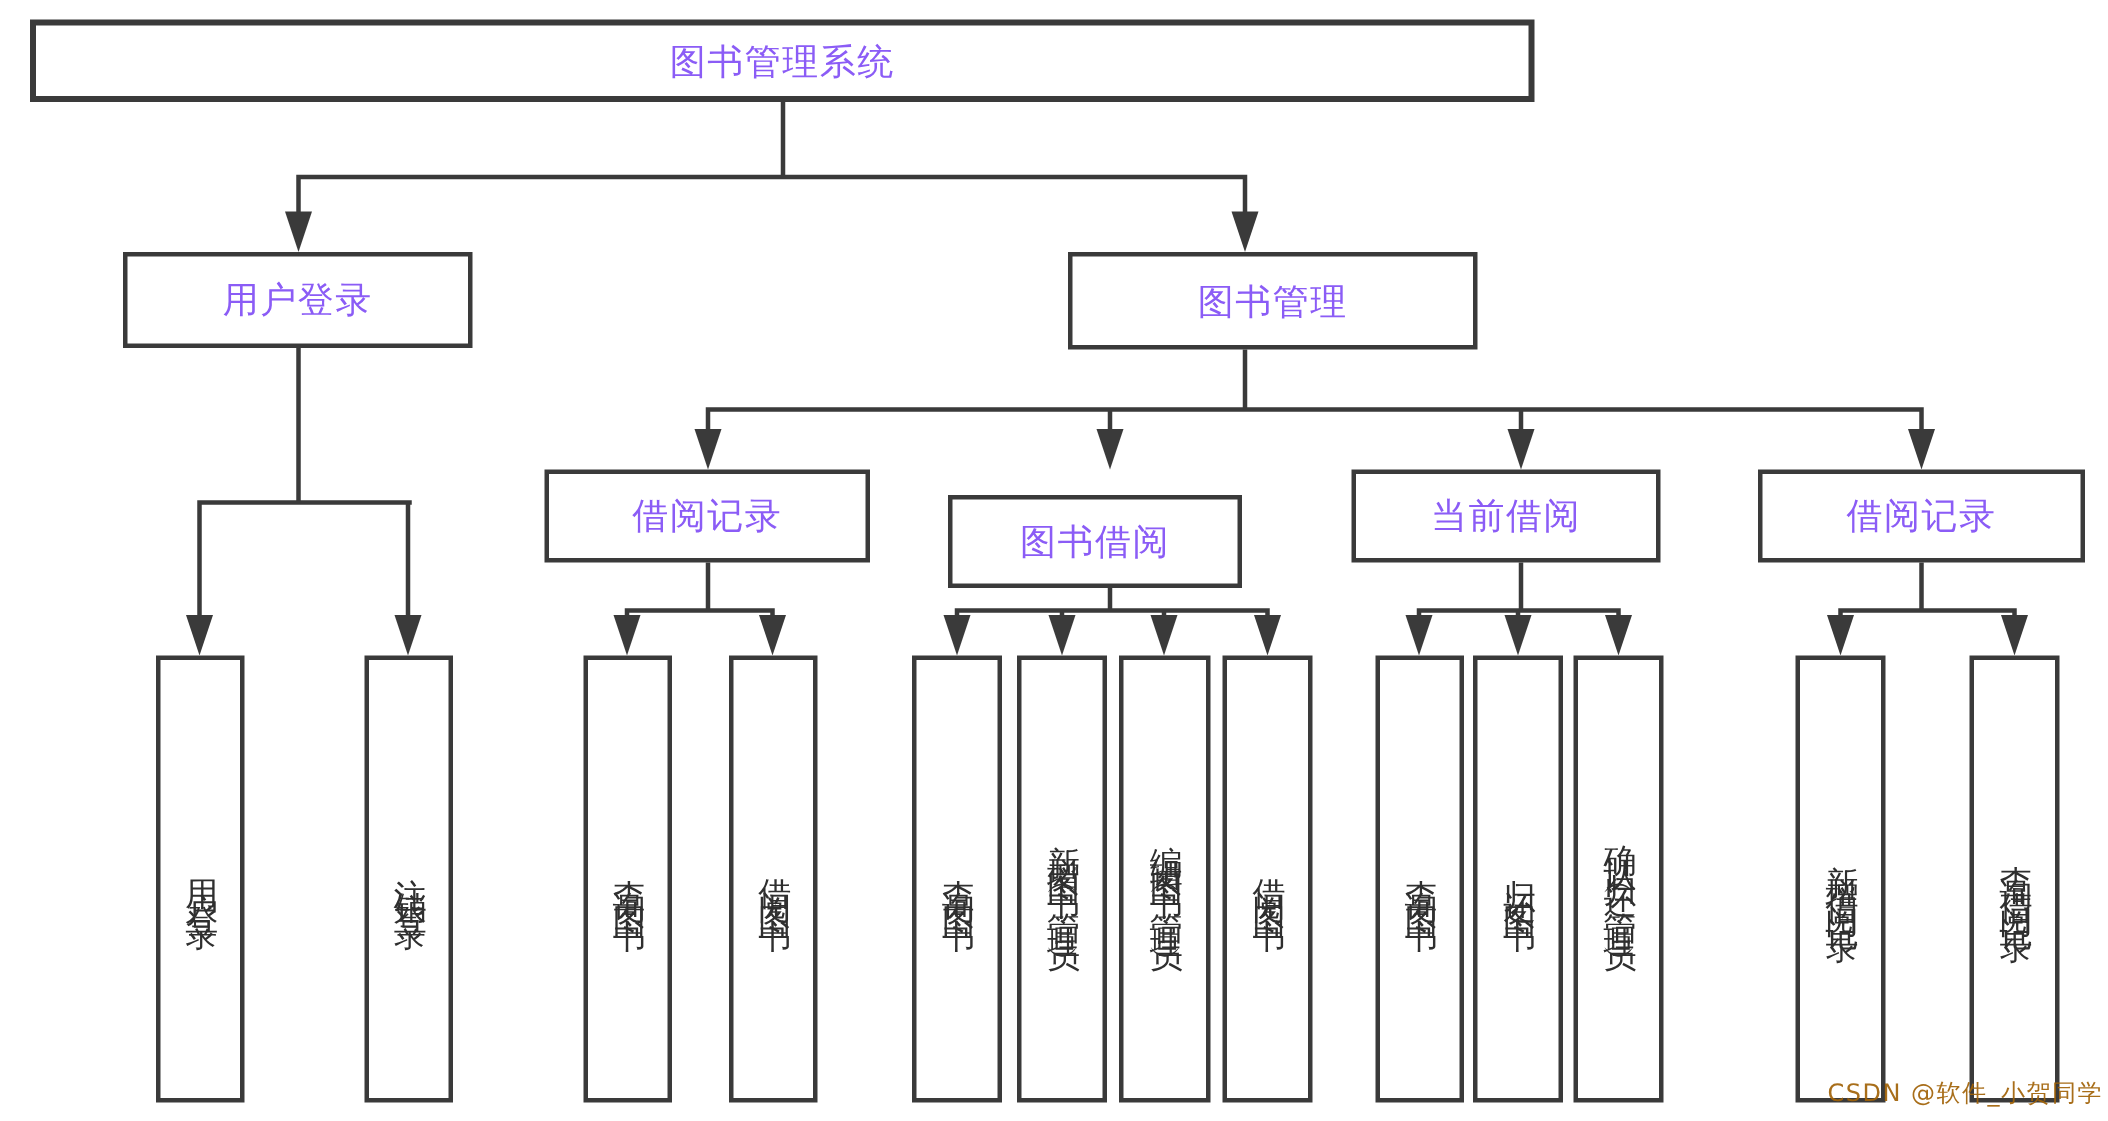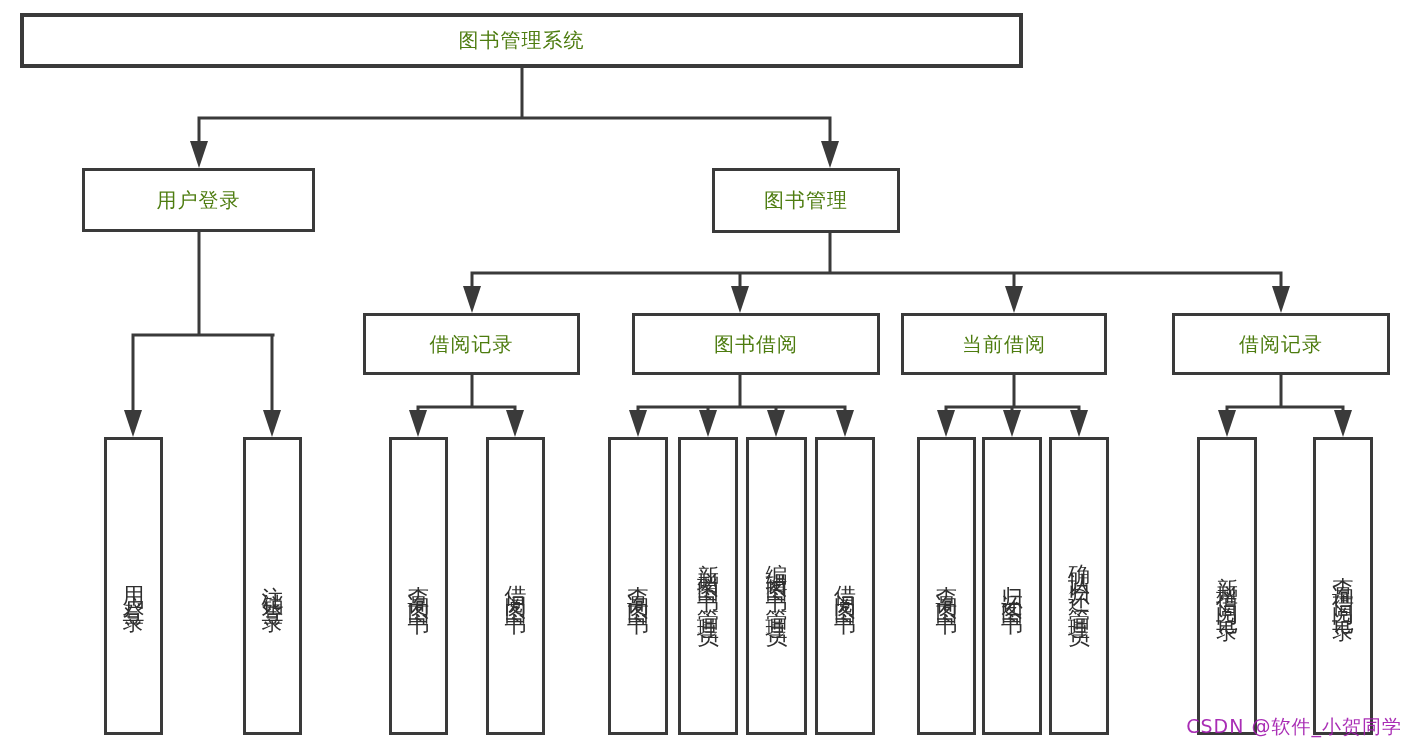--- a/index.html
+++ b/index.html
@@ -17,41 +17,41 @@
     background:#fff;
     border:3px solid #3a3a3a;
     display:flex;
     align-items:center;
     justify-content:center;
     z-index:2;
     color:#2f2f2f;
   }
   .box.root{border-width:4px;}
   .hlabel{
-    font-size:20px;
+    font-size:24px;
     letter-spacing:1px;
     white-space:nowrap;
-    color:#4d7c0f;
+    color:#8b5cf6;
   }
   .vtext{
     writing-mode:vertical-lr;
     text-orientation:mixed;
     font-size:22px;
     line-height:1;
     letter-spacing:9px;
     white-space:nowrap;
     color:#2f2f2f;
   }
   .watermark{
     position:absolute;
     right:3px;
     bottom:7px;
     z-index:5;
-    font-size:19px;
-    color:#a21caf;
+    font-size:16px;
+    color:#a16207;
     opacity:0.92;
     letter-spacing:1px;
     white-space:nowrap;
   }
 </style>
 </head>
 <body>
 
 <div class="canvas">
 
@@ -95,28 +95,28 @@
     </g>
   </svg>
 
   <div class="box root" style="left:20px;top:13px;width:1003px;height:55px">
     <span class="hlabel">图书管理系统</span>
   </div>
 
   <div class="box" style="left:82px;top:168px;width:233px;height:64px">
     <span class="hlabel">用户登录</span>
   </div>
-  <div class="box" style="left:712px;top:168px;width:188px;height:65px">
+  <div class="box" style="left:712px;top:168px;width:273px;height:65px">
     <span class="hlabel">图书管理</span>
   </div>
 
   <div class="box" style="left:363px;top:313px;width:217px;height:62px">
     <span class="hlabel">借阅记录</span>
   </div>
-  <div class="box" style="left:632px;top:313px;width:248px;height:62px">
+  <div class="box" style="left:632px;top:330px;width:196px;height:62px">
     <span class="hlabel">图书借阅</span>
   </div>
   <div class="box" style="left:901px;top:313px;width:206px;height:62px">
     <span class="hlabel">当前借阅</span>
   </div>
   <div class="box" style="left:1172px;top:313px;width:218px;height:62px">
     <span class="hlabel">借阅记录</span>
   </div>
 
   <div class="box" style="left:104px;top:437px;width:59px;height:298px">

